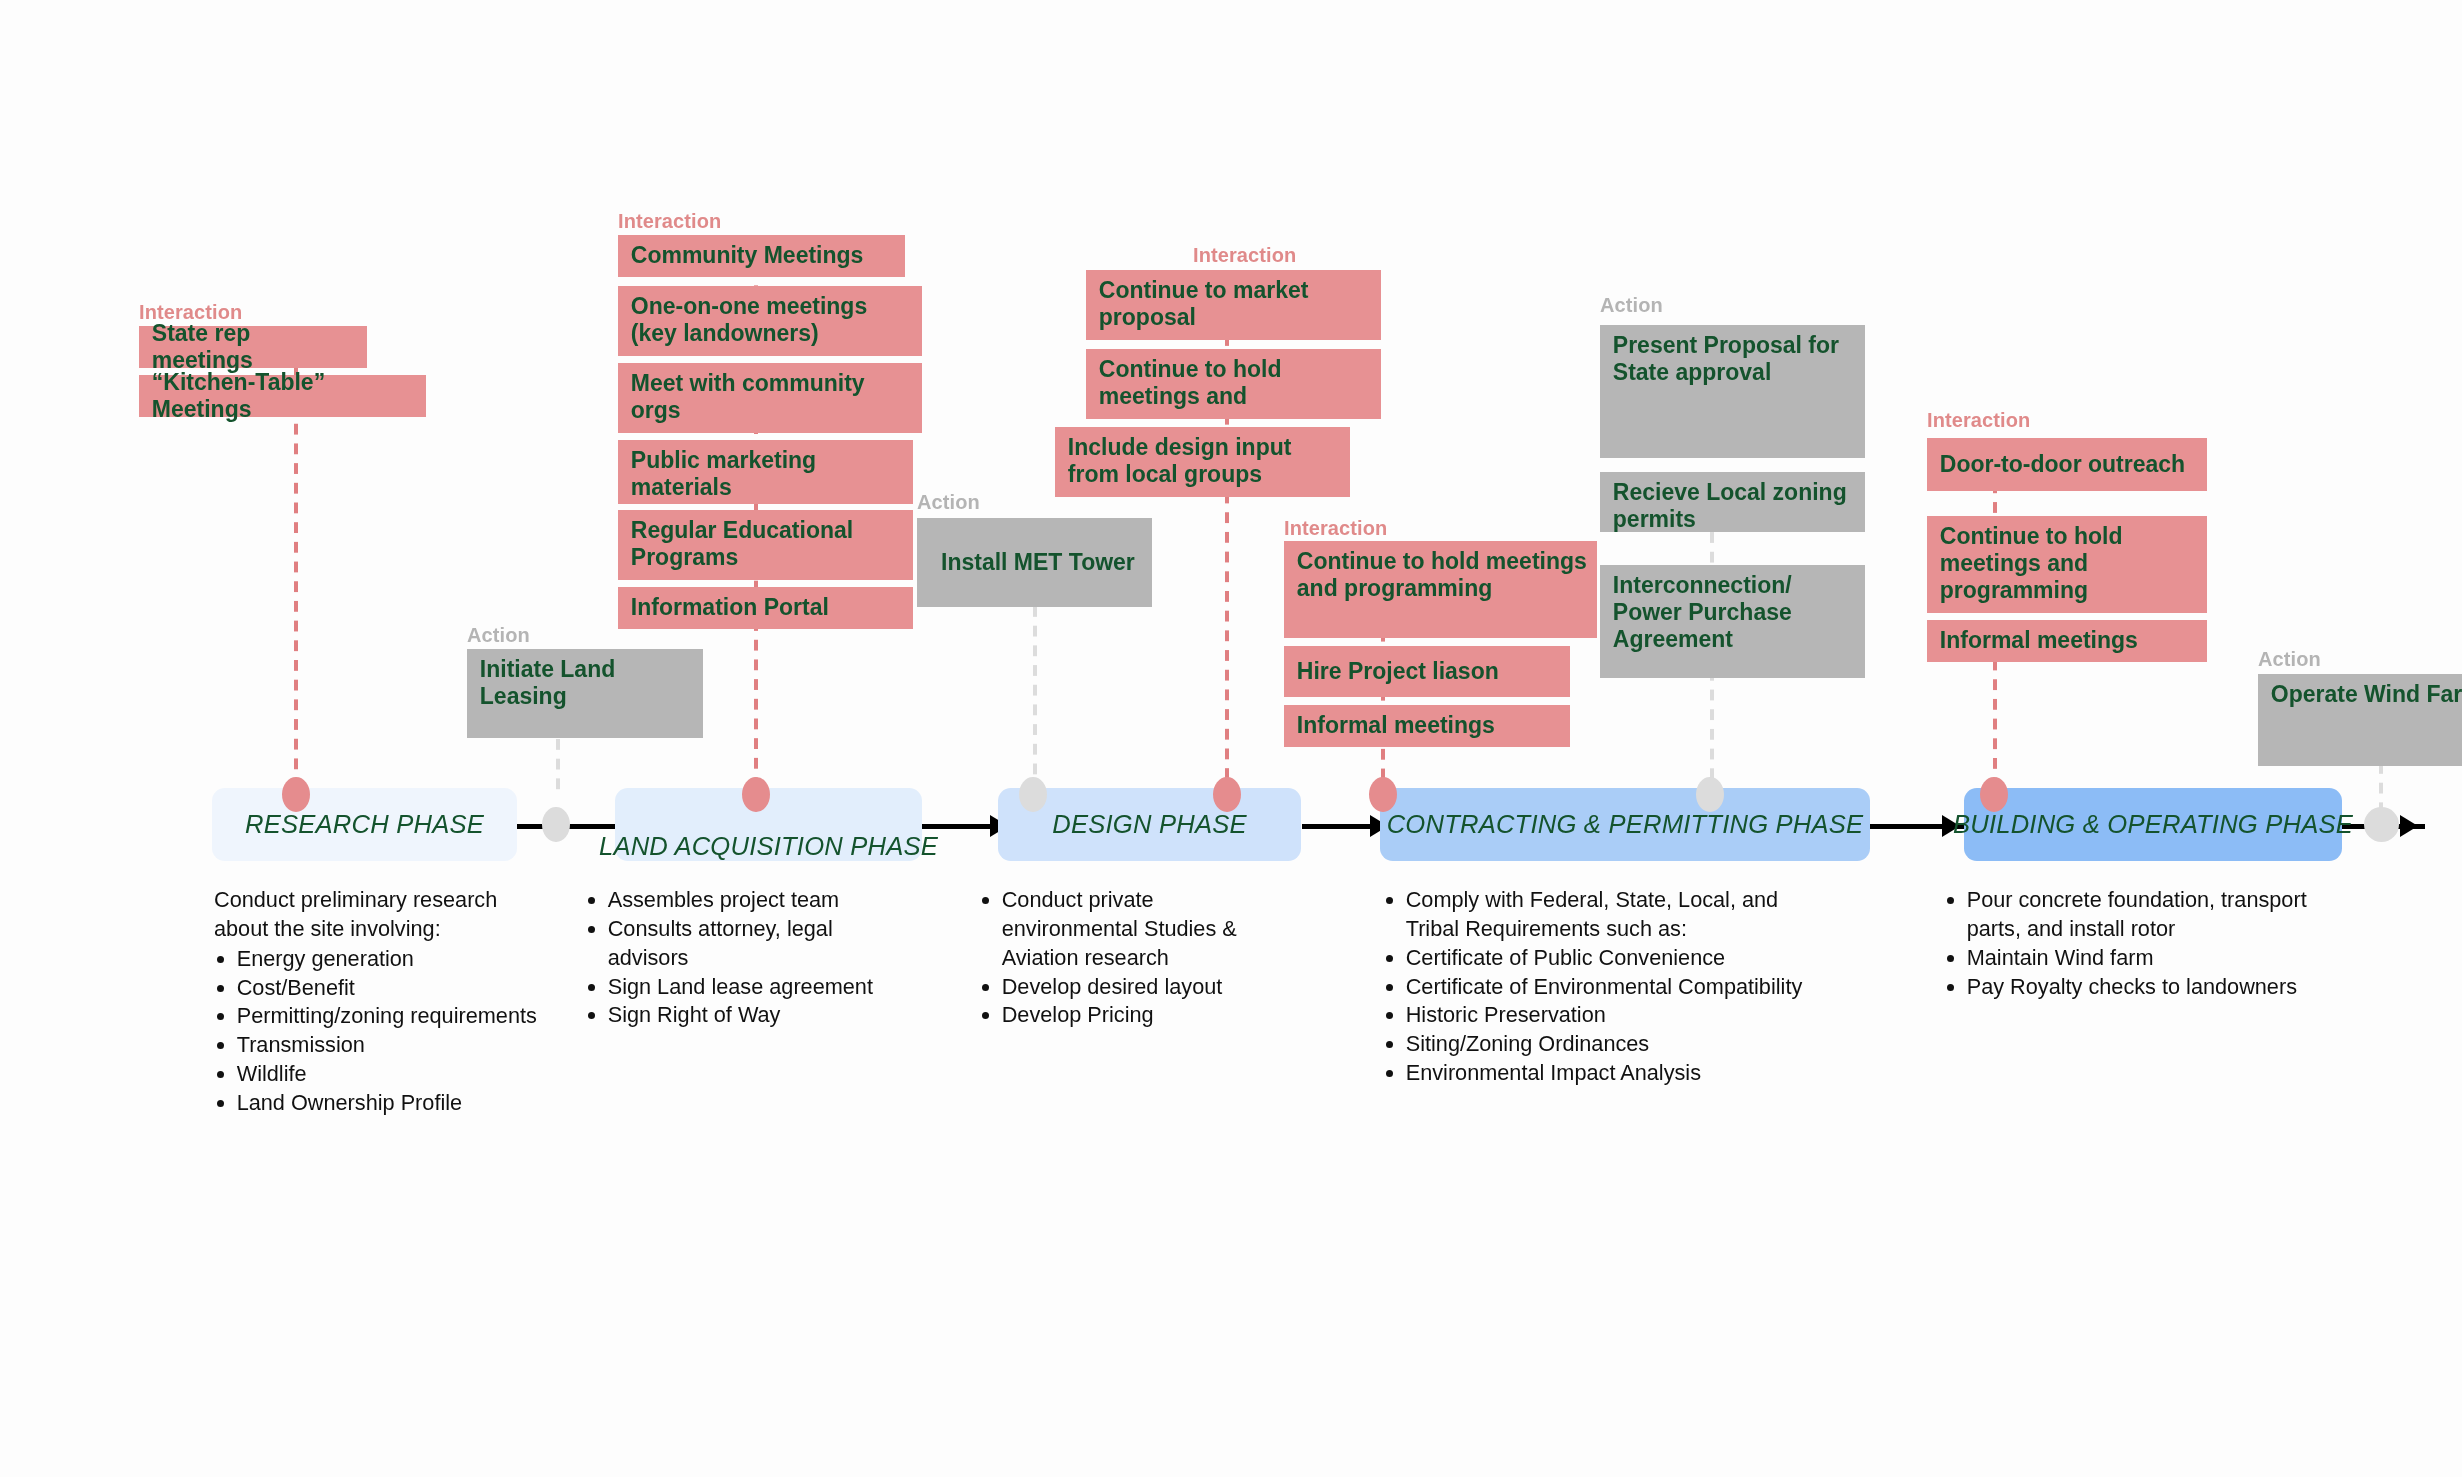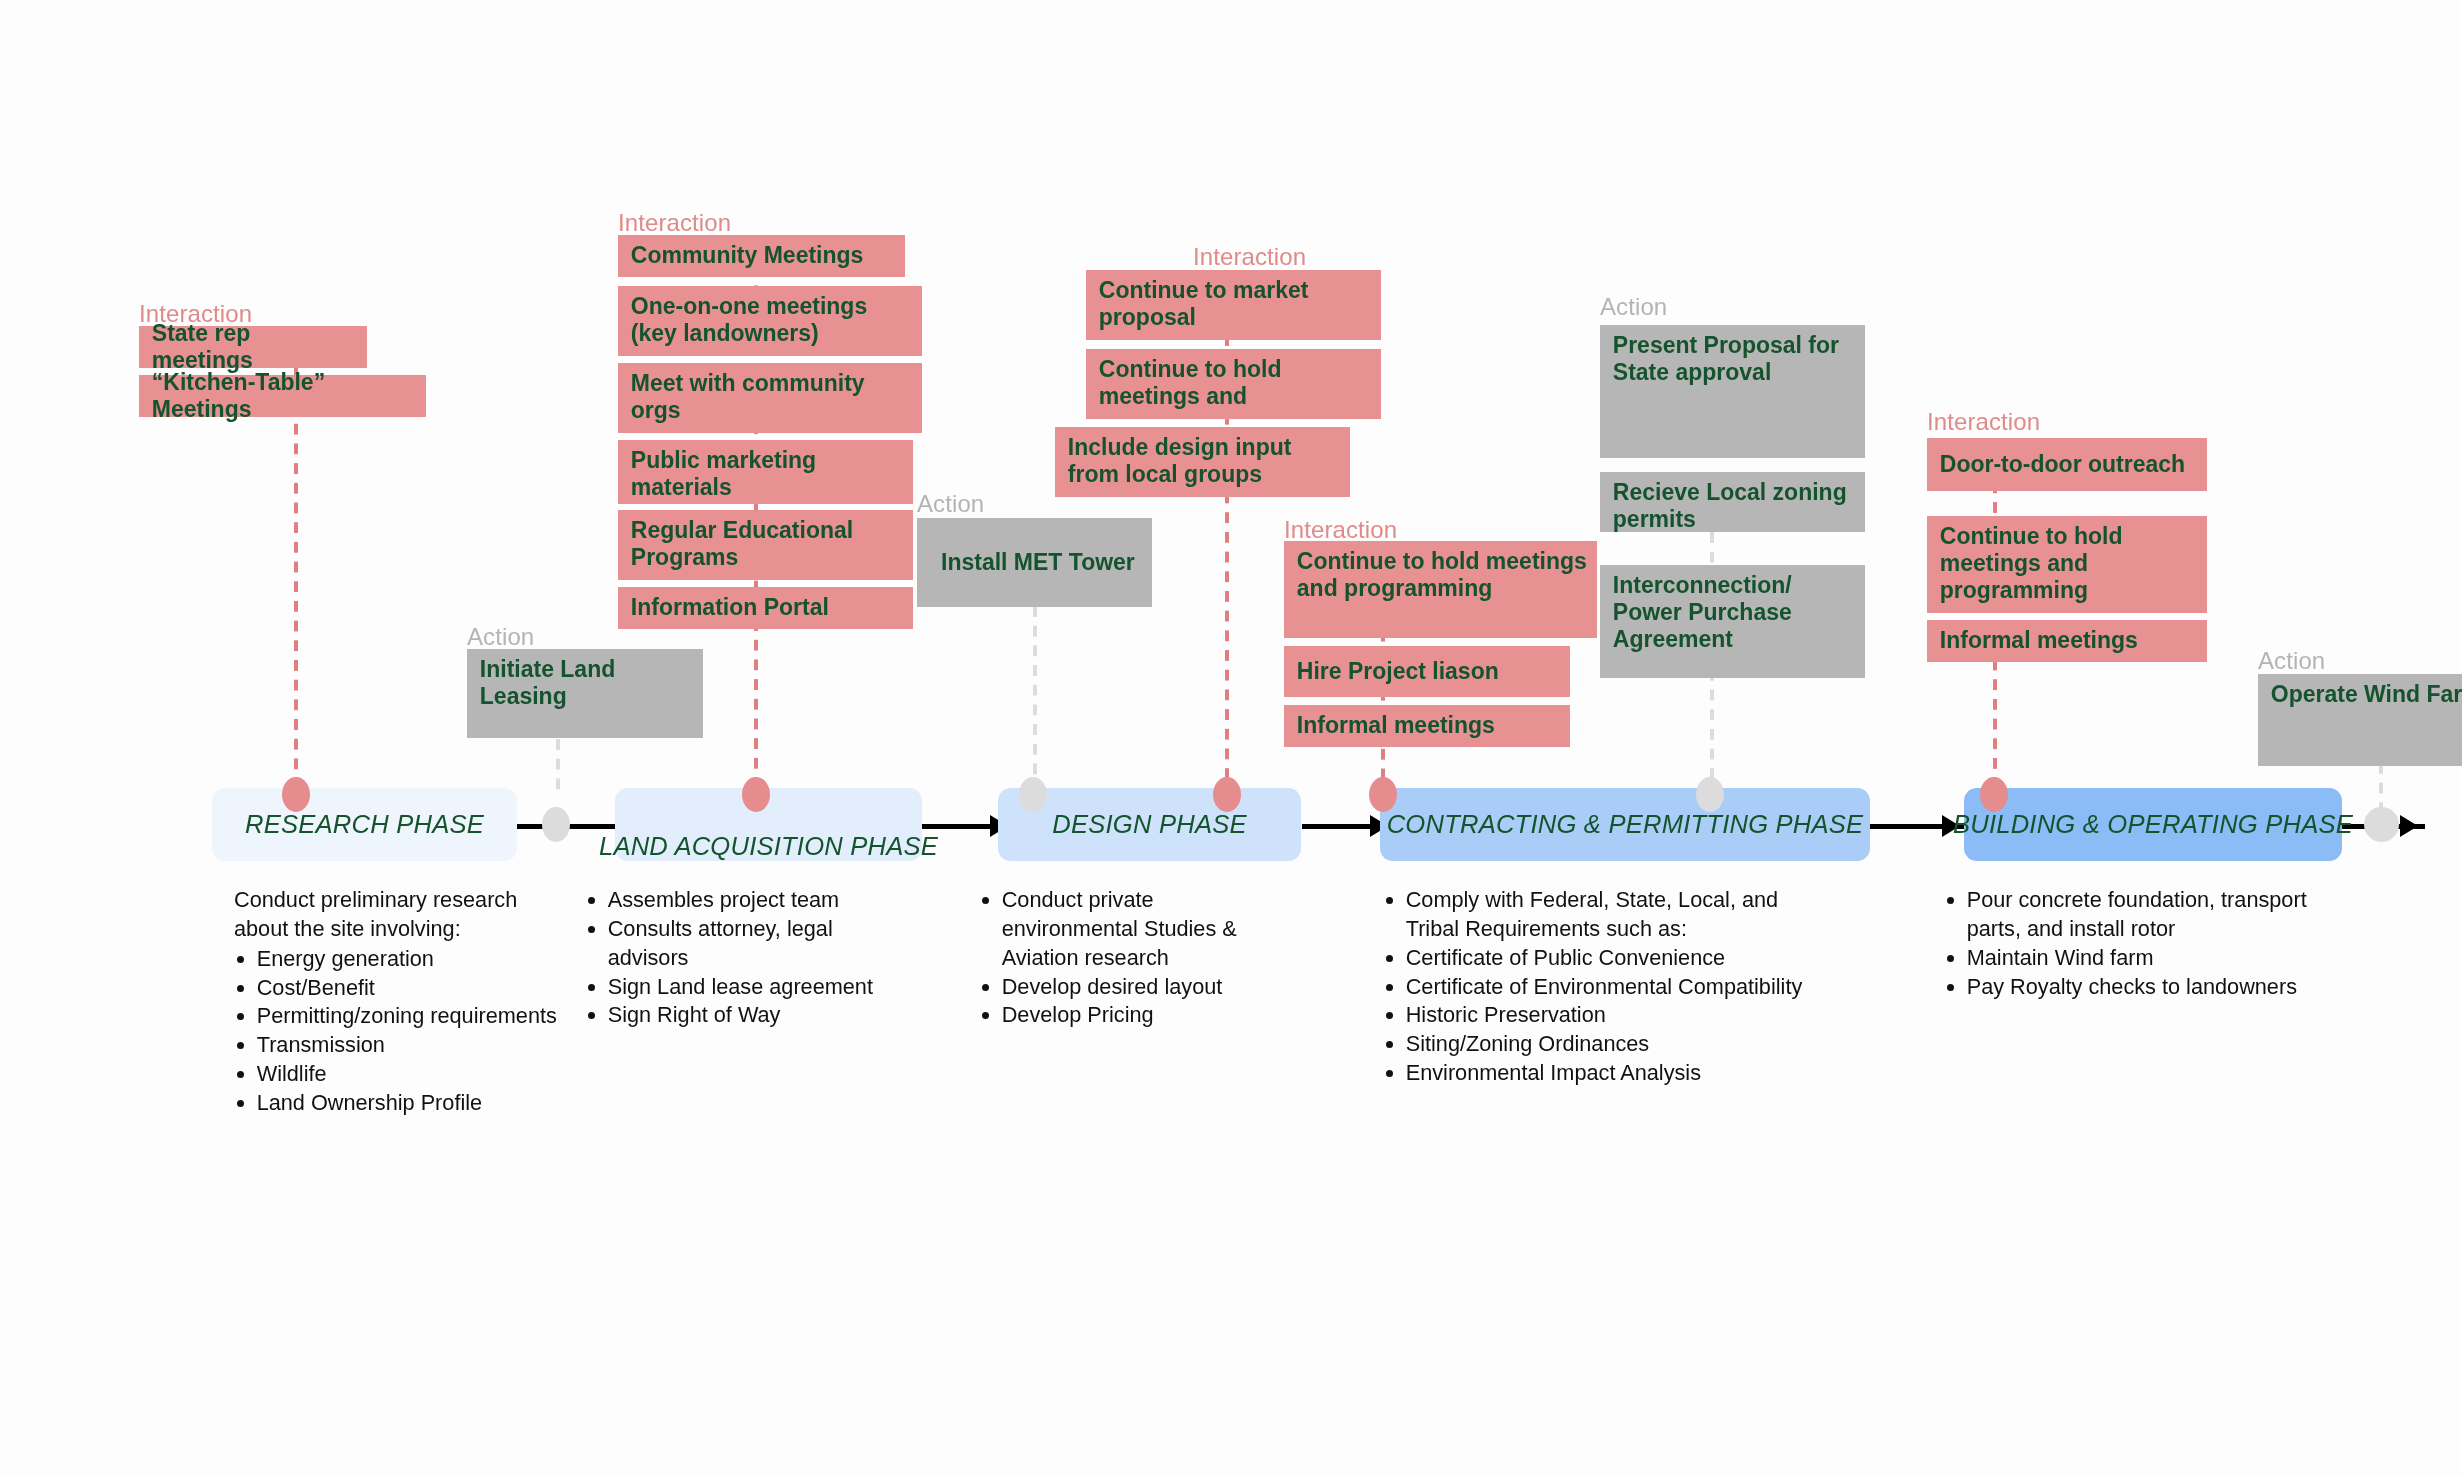--- a/index.html
+++ b/index.html
@@ -5,21 +5,21 @@
   html,body{margin:0;padding:0;background:#fdfdfd;}
   body{width:2626px;height:1477px;overflow:hidden;
        font-family:"Liberation Sans","DejaVu Sans",sans-serif;
        -webkit-font-smoothing:antialiased;}
   #stage{position:relative;width:2626px;height:1477px;background:#fdfdfd;}
 
   
   .abs{position:absolute;}
 
   
-  .cap{font-size:24px;font-weight:400;letter-spacing:0.1px;line-height:1;}
+  .cap{font-size:20px;font-weight:700;letter-spacing:0.1px;line-height:1;}
   .cap.interaction{color:#e08a8a;}
   .cap.action{color:#b4b4b4;}
 
   
   .chip{box-sizing:border-box;color:#14532d;font-weight:700;
         font-size:23px;line-height:1.18;display:flex;align-items:center;
         padding:6.9px 9.8px 6.9px 12.8px;}
   .chip.pink{background:#e79193;}
   .chip.grey{background:#b6b6b6;}
   .chip.top{align-items:flex-start;}
@@ -143,21 +143,21 @@
   <div class="dot pink abs" style="left:282px;top:777px;width:27.6px;height:35px;border-radius:50%;"></div>
   <div class="dot grey abs" style="left:542px;top:807px;width:27.6px;height:35px;"></div>
   <div class="dot pink abs" style="left:742px;top:777px;width:27.6px;height:35px;"></div>
   <div class="dot grey abs" style="left:1019px;top:777px;width:27.6px;height:35px;"></div>
   <div class="dot pink abs" style="left:1213px;top:777px;width:27.6px;height:35px;"></div>
   <div class="dot pink abs" style="left:1369px;top:777px;width:27.6px;height:35px;"></div>
   <div class="dot grey abs" style="left:1696px;top:777px;width:27.6px;height:35px;"></div>
   <div class="dot pink abs" style="left:1980px;top:777px;width:27.6px;height:35px;"></div>
   <div class="dot grey abs" style="left:2364px;top:807px;width:35px;height:35px;"></div>
 
-  <div class="desc abs" style="left:214px;top:886px;width:335px;margin-left:20px;">
+  <div class="desc abs" style="left:214px;top:886px;width:335px;">
     <div class="lead">Conduct preliminary research about the site involving:</div>
     <ul>
       <li>Energy generation</li>
       <li>Cost/Benefit</li>
       <li>Permitting/zoning requirements</li>
       <li>Transmission</li>
       <li>Wildlife</li>
       <li>Land Ownership Profile</li>
     </ul>
   </div>

